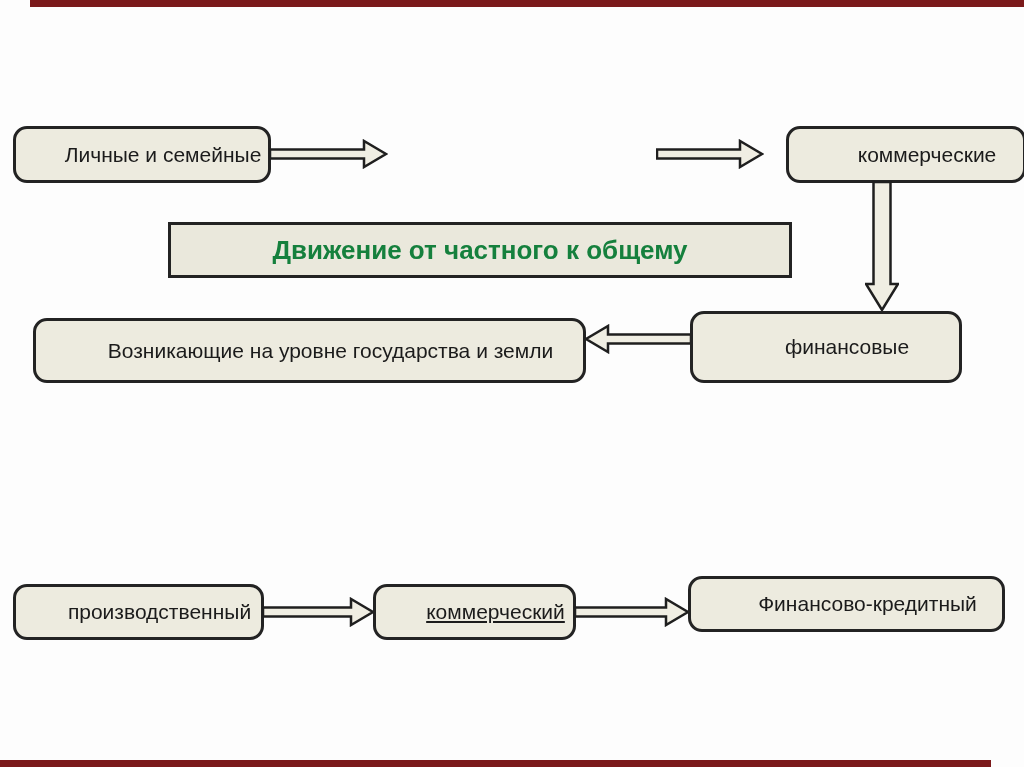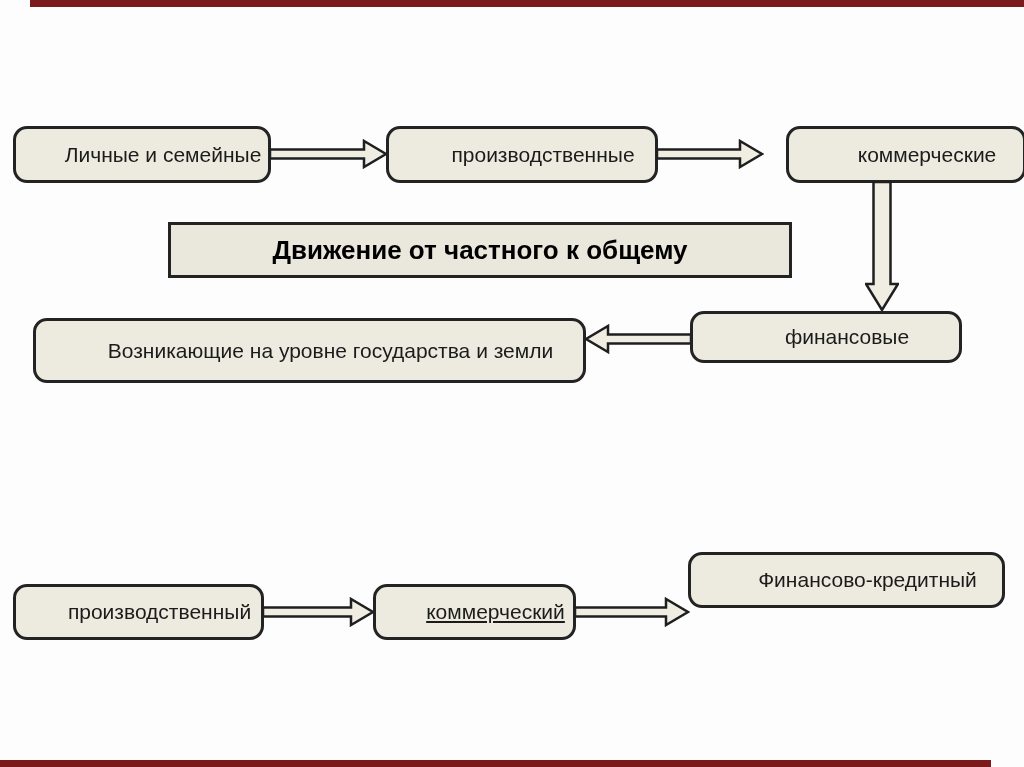--- a/index.html
+++ b/index.html
@@ -42,41 +42,41 @@
     position: absolute;
     box-sizing: border-box;
     background: #eae8dc;
     border: 3px solid #232323;
     display: flex;
     align-items: center;
     justify-content: center;
     text-align: center;
     font-size: 26px;
     font-weight: bold;
-    color: #000000;
+    color: #15803d;
   }
   .arrow { position: absolute; }
   .arrow polygon {
     fill: #f0eee3;
     stroke: #1f1f1f;
     stroke-width: 2.5;
     stroke-linejoin: miter;
   }
 
   
   .n-personal   { left: 13px;  top: 126px; width: 258px; height: 57px; }
   .n-production { left: 386px; top: 126px; width: 272px; height: 57px; }
   .n-commercial { left: 786px; top: 126px; width: 240px; height: 57px; }
   .t-private    { left: 168px; top: 222px; width: 624px; height: 56px; }
   .n-state      { left: 33px;  top: 318px; width: 553px; height: 65px; }
-  .n-financial  { left: 690px; top: 311px; width: 272px; height: 52px; }
+  .n-financial  { left: 690px; top: 311px; width: 272px; height: 72px; }
   .t-phase      { left: 168px; top: 475px; width: 624px; height: 56px; }
   .n-prod2      { left: 13px;  top: 584px; width: 251px; height: 56px; }
   .n-comm2      { left: 373px; top: 584px; width: 203px; height: 56px; text-decoration: underline; }
-  .n-fincred    { left: 688px; top: 552px; width: 317px; height: 56px; text-align: right; }
+  .n-fincred    { left: 688px; top: 576px; width: 317px; height: 56px; text-align: right; }
 
   
   .a-1 { left: 269px; top: 139px; }
   .a-2 { left: 656px; top: 139px; }
   .a-3 { left: 865px; top: 181px; }
   .a-4 { left: 584px; top: 324px; }
   .a-5 { left: 262px; top: 597px; }
   .a-6 { left: 574px; top: 597px; }
 </style>
 </head>
@@ -87,23 +87,20 @@
   <div class="accent-bar bar-top"></div>
 
   <div class="node n-personal">
     <span>Личные и семейные</span>
   </div>
 
   <svg class="arrow a-1" width="119" height="30" viewBox="0 0 119 30">
     <polygon points="1,10.5 95,10.5 95,2 117,15 95,28 95,19.5 1,19.5"></polygon>
   </svg>
 
-  <div class="node n-production">
-    <span>производственные</span>
-  </div>
 
   <svg class="arrow a-2" width="108" height="30" viewBox="0 0 108 30">
     <polygon points="1,10.5 84,10.5 84,2 106,15 84,28 84,19.5 1,19.5"></polygon>
   </svg>
 
   <div class="node n-commercial">
     <span>коммерческие</span>
   </div>
 
   <div class="title-box t-private">

